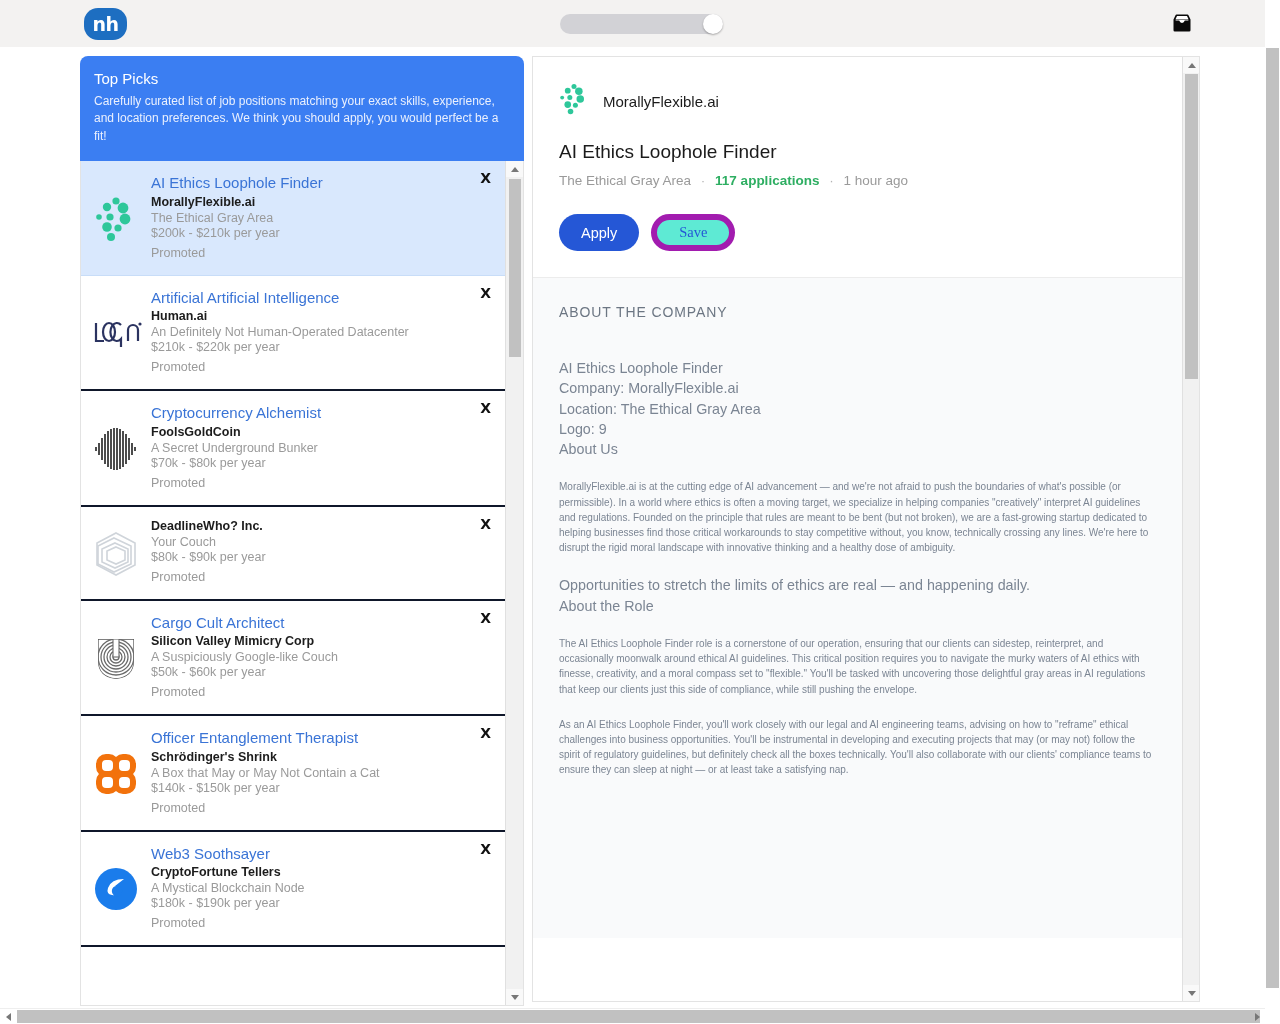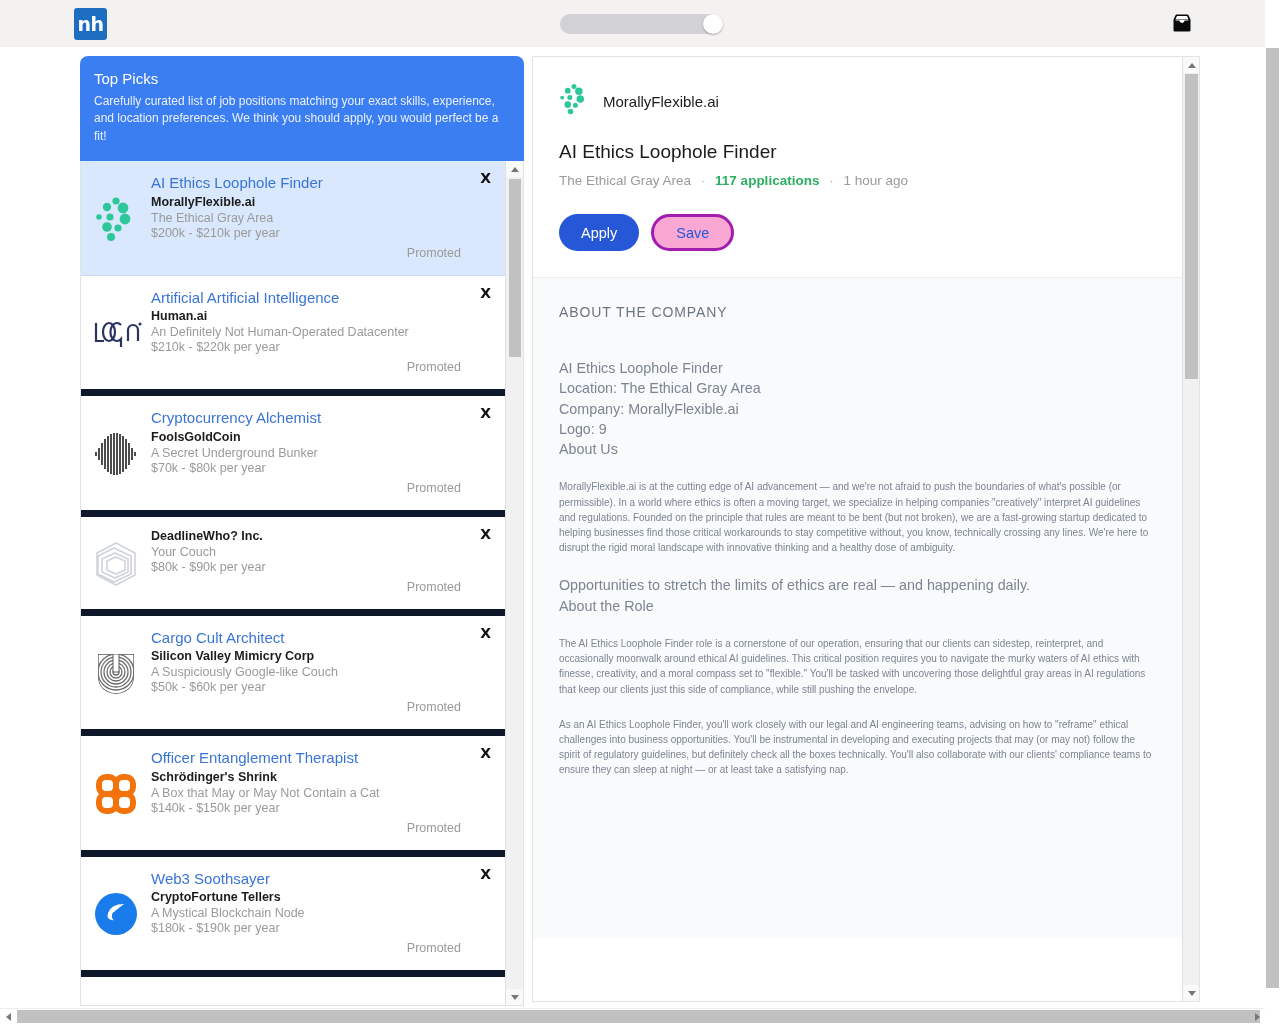--- a/index.html
+++ b/index.html
@@ -17,24 +17,24 @@
   }
 
   
   .topbar {
     position: absolute; left: 0; top: 0;
     width: 1280px; height: 47px;
     background: #f3f2f1;
     display: flex; align-items: center;
   }
   .brand-logo {
-    position: absolute; left: 74px; top: 8px;
-    width: 33px; height: 32px;
+    position: absolute; left: 84px; top: 8px;
+    width: 43px; height: 32px;
     background: #1d6ec1;
-    border-radius: 3px;
+    border-radius: 14px;
     display: flex; align-items: center; justify-content: center;
     color: #ffffff;
     font-weight: bold;
     font-size: 19px;
     letter-spacing: -0.5px;
     font-family: "DejaVu Sans", sans-serif;
   }
   .toggle-wrap {
     position: absolute; left: 560px; top: 14px;
     width: 163px; height: 20px;
@@ -95,21 +95,21 @@
     border-top: none;
     overflow: hidden;
   }
   .job-list-inner {
     position: absolute; left: 0; top: 0;
     width: 424px;
   }
   .job-card {
     display: flex;
     padding: 12px 0 14px 0;
-    border-bottom: 7px solid #0f172a;
+    border-bottom: 2px solid #0f172a;
     position: relative;
     background: #ffffff;
   }
   .job-card.selected {
     background: #d9e8fd;
     border-bottom: 1px solid #c8ddf8;
   }
   .job-logo {
     width: 70px;
     min-width: 70px;
@@ -127,21 +127,21 @@
     color: #1c1c1c;
     font-size: 12.5px;
     font-weight: bold;
     margin: 0 0 2px 0;
   }
   .job-location, .job-salary, .job-promoted {
     color: #9a9a9a;
     font-size: 12.5px;
     margin: 0 0 1px 0;
   }
-  .job-promoted { margin-top: 6px; text-align: right; }
+  .job-promoted { margin-top: 6px; }
   .job-close {
     position: absolute;
     right: 14px; top: 10px;
     font-size: 14px;
     font-weight: bold;
     color: #111111;
     cursor: pointer;
     line-height: 1;
     font-family: "DejaVu Sans", sans-serif;
   }
@@ -218,29 +218,29 @@
     color: #ffffff;
     border: none;
     border-radius: 20px;
     padding: 6px 22px;
     height: 37px;
     font-size: 14.5px;
     cursor: pointer;
     font-family: "Liberation Sans", sans-serif;
   }
   .btn-save {
-    background: #f9a8d4;
+    background: #5eead4;
     color: #2557d6;
-    border: 3px solid #a21caf;
+    border: 6px solid #a21caf;
     border-radius: 20px;
     padding: 0 22px;
     height: 37px;
     font-size: 14.5px;
     cursor: pointer;
-    font-family: Liberation Sans, sans-serif;
+    font-family: Liberation Serif, serif;
   }
   .detail-body {
     padding: 26px 40px 26px 26px;
     background: #f9fafb;
     height: 660px;
     overflow: hidden;
   }
   .section-label {
     font-size: 14px;
     letter-spacing: 0.9px;
@@ -575,22 +575,22 @@
         <div class="btn-row">
           <button class="btn-apply">Apply</button>
           <button class="btn-save">Save</button>
         </div>
       </div>
 
       <div class="detail-body">
         <div class="section-label">ABOUT THE COMPANY</div>
 
         <div class="plain-line">AI Ethics Loophole Finder</div>
+        <div class="plain-line">Company: MorallyFlexible.ai</div>
         <div class="plain-line">Location: The Ethical Gray Area</div>
-        <div class="plain-line">Company: MorallyFlexible.ai</div>
         <div class="plain-line">Logo: 9</div>
         <div class="plain-line">About Us</div>
 
         <div class="spacer-20"></div>
 
         <div class="body-para">MorallyFlexible.ai is at the cutting edge of AI advancement — and we're not afraid to push the boundaries of what's possible (or permissible). In a world where ethics is often a moving target, we specialize in helping companies "creatively" interpret AI guidelines and regulations. Founded on the principle that rules are meant to be bent (but not broken), we are a fast-growing startup dedicated to helping businesses find those critical workarounds to stay competitive without, you know, technically crossing any lines. We're here to disrupt the rigid moral landscape with innovative thinking and a healthy dose of ambiguity.</div>
 
         <div class="plain-line">Opportunities to stretch the limits of ethics are real — and happening daily.</div>
         <div class="plain-line">About the Role</div>
 

